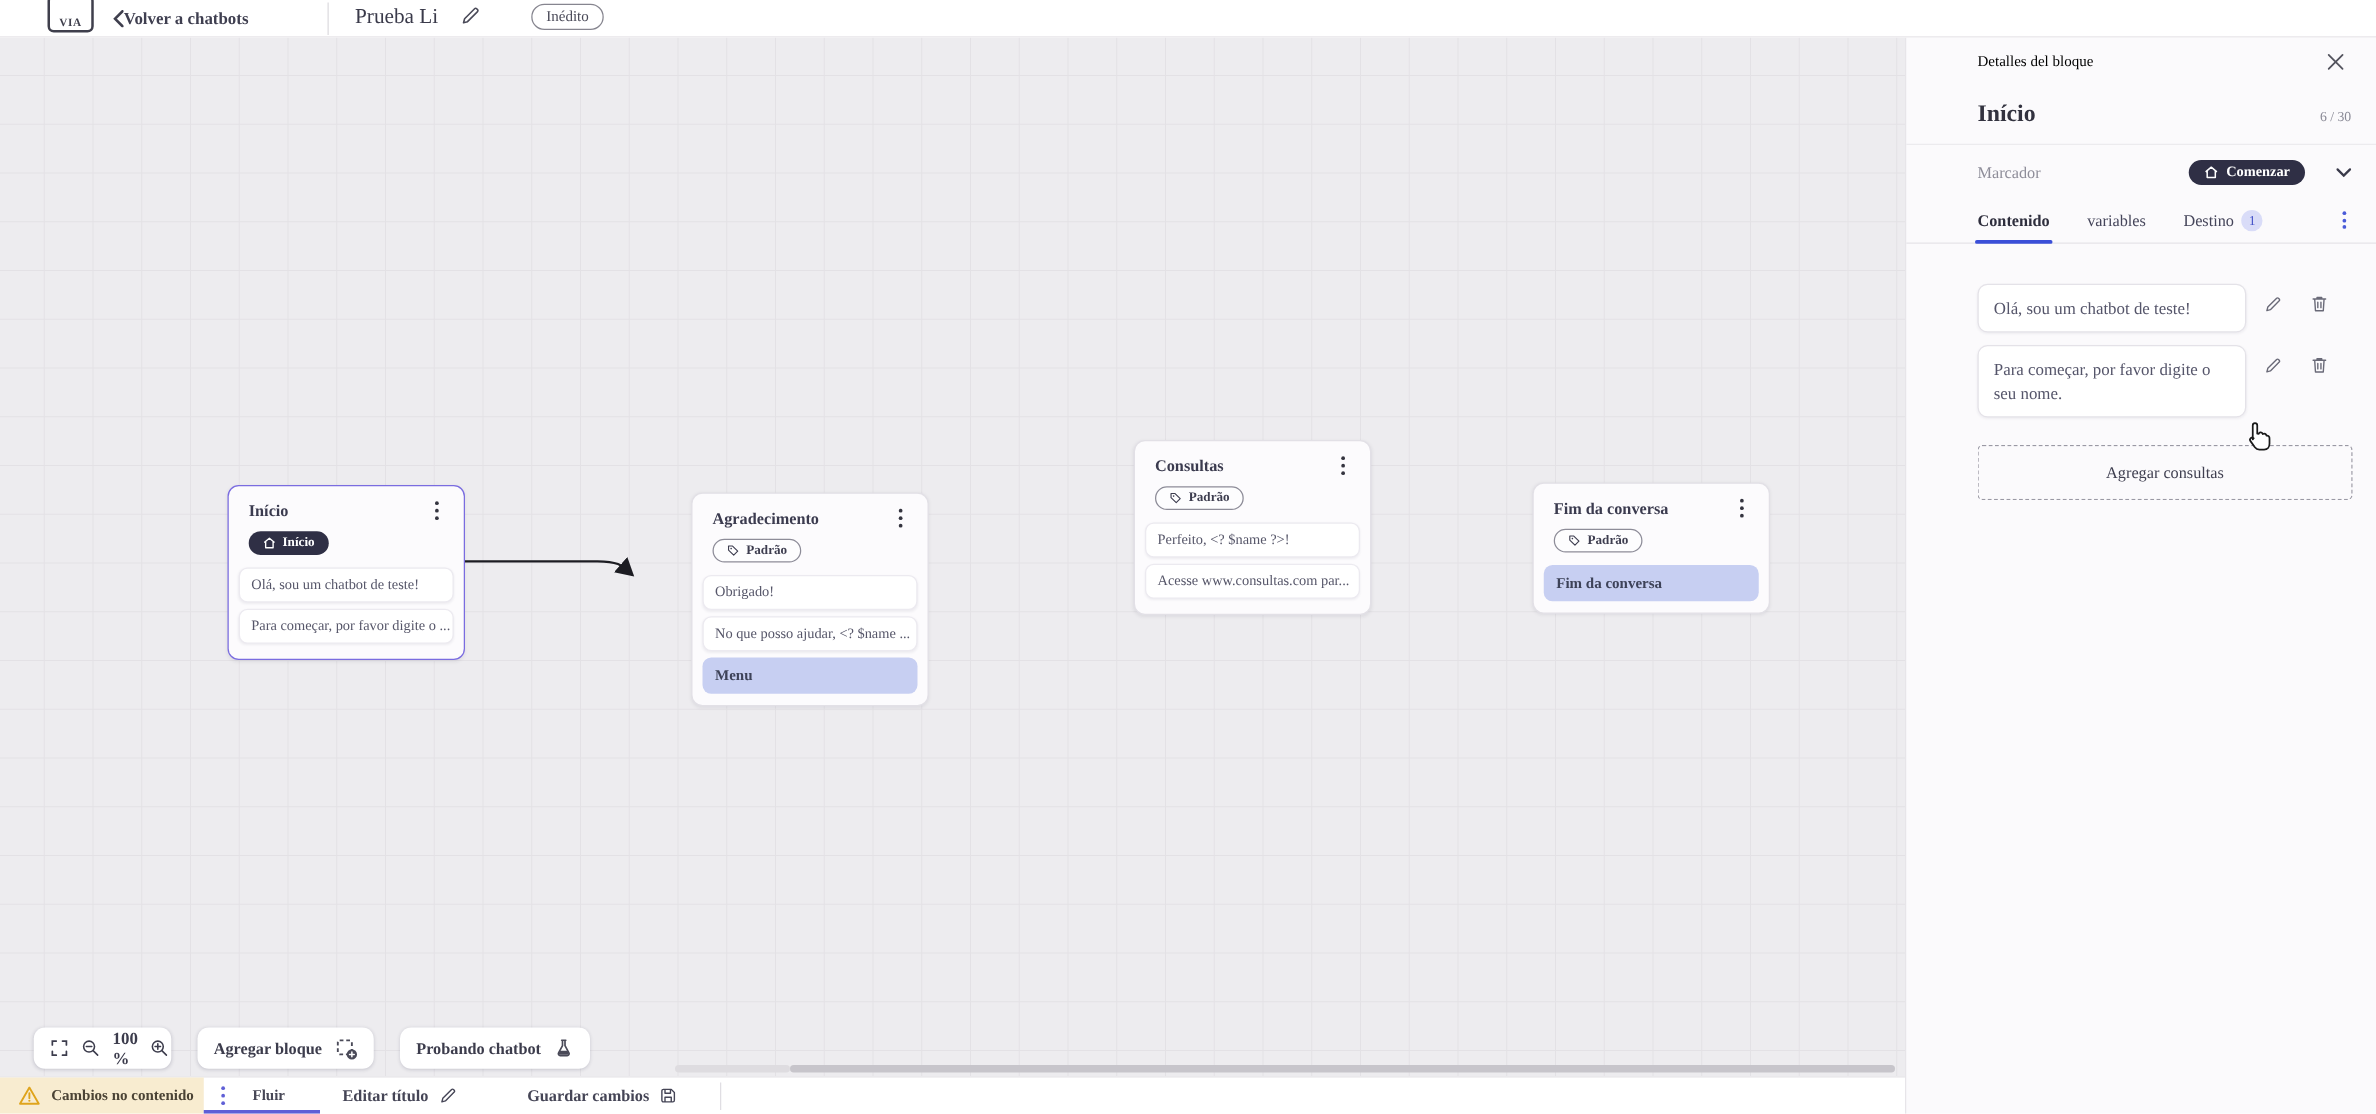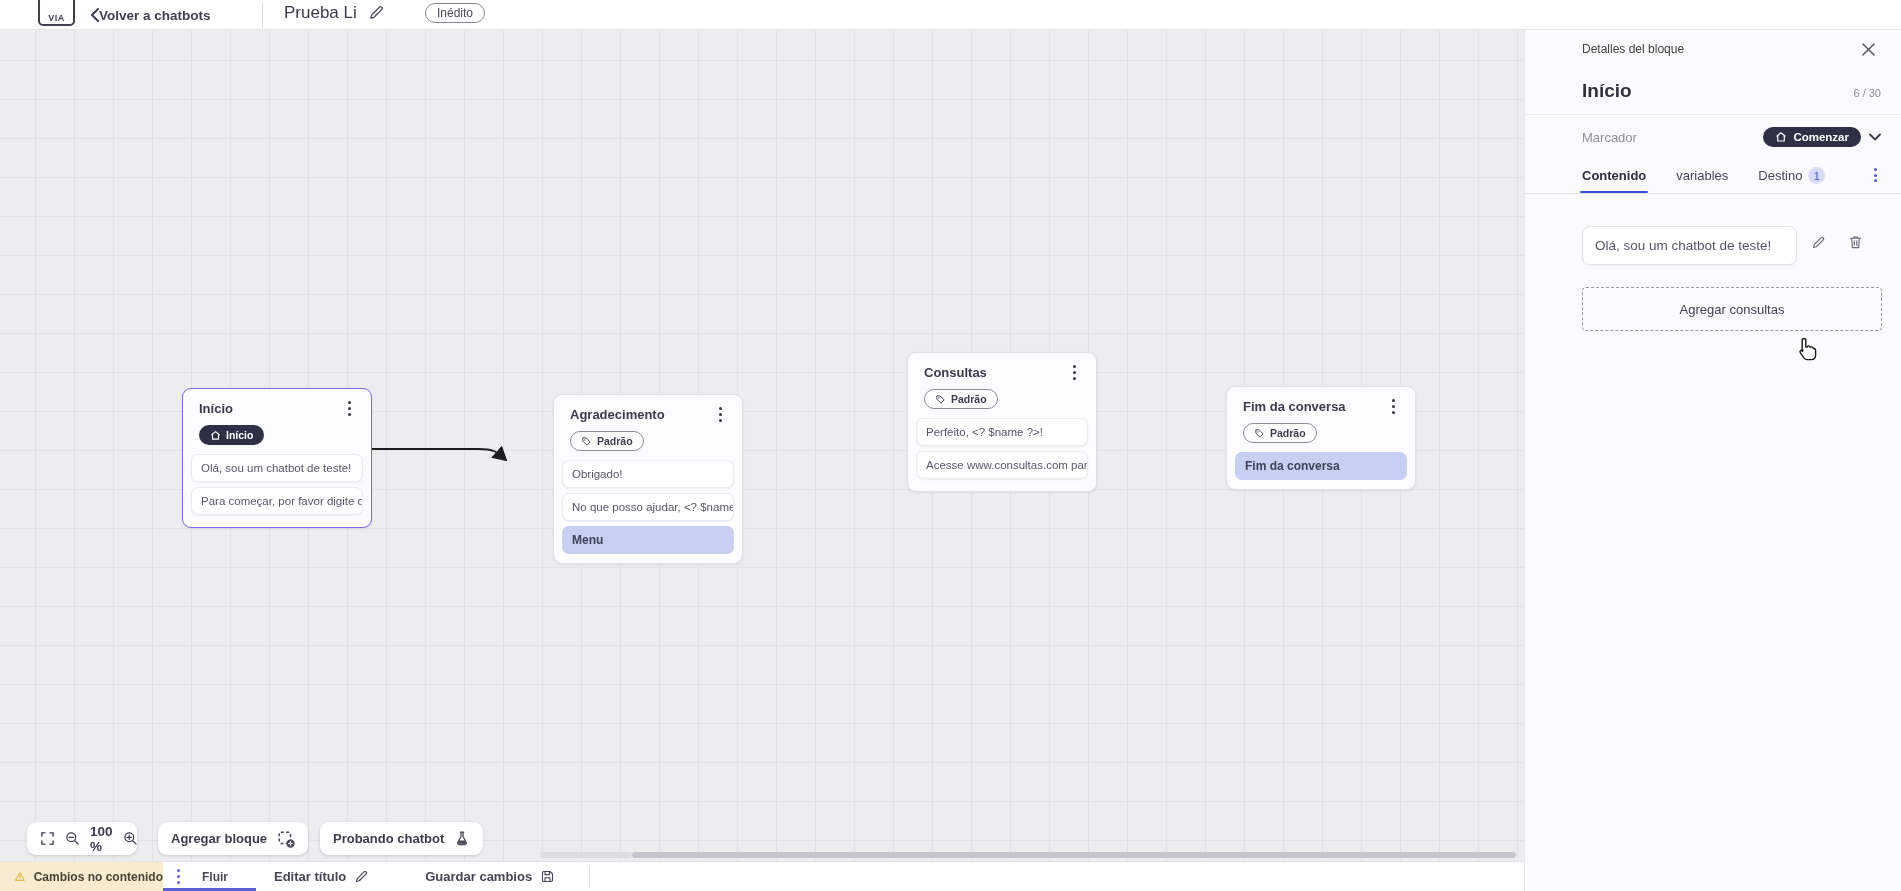--- a/index.html
+++ b/index.html
@@ -1,18 +1,18 @@
 <!DOCTYPE html>
 <html><head>
 <meta charset="utf-8">
 <style>
   * { margin:0; padding:0; box-sizing:border-box; }
   html,body { width:1901px; height:891px; overflow:hidden; background:#fff;
     font-family:"Liberation Sans", sans-serif; color:#3c3c4e; }
-  .app { position:relative; width:1566px; height:891px; }
+  .app { position:relative; width:1566px; height:891px;font-family:Liberation Serif, serif; }
 
   
   .topbar { position:absolute; left:0; top:0; width:1901px; height:30px; background:#fff;
     border-bottom:1px solid #e7e5e9; display:flex; align-items:center; z-index:30; }
   .logo { position:absolute; left:38px; top:-4px; width:37px; height:30px; border:2.5px solid #3f3f4c;
     border-radius:5px; display:flex; align-items:flex-end; justify-content:center; overflow:hidden; }
   .logo span { font-size:9px; font-weight:bold; letter-spacing:.5px; color:#3f3f4c; line-height:11px; }
   .back-btn { position:absolute; left:90px; top:0; height:30px; display:flex; align-items:center; gap:0;
     cursor:pointer; }
   .back-btn .lbl { font-size:13.5px; font-weight:bold; color:#3f3f50; }
@@ -61,29 +61,29 @@
   .zoom-level { font-size:13.5px; font-weight:bold; color:#3c3c4c; }
   .icbtn { display:flex; align-items:center; cursor:pointer; color:#4a4a58; }
 
   .hscroll-light { position:absolute; left:540px; top:822px; width:92px; height:6px; background:#dedce0; border-radius:3px; }
   .hscroll { position:absolute; left:632px; top:822px; width:884px; height:6px; background:#c7c5cb; border-radius:3px; cursor:grab; }
 
   
   .panel { position:absolute; left:1524px; top:30px; width:377px; height:861px; background:#fbfafc;
     border-left:1px solid #e7e5e9; z-index:20; }
   .panel-head { display:flex; align-items:center; justify-content:space-between; padding:12px 26px 10px 57px; }
-  .panel-head .ph-label { font-size:12px; color:#404040; }
+  .panel-head .ph-label { font-size:12px; color:#000000; }
   .close-x { cursor:pointer; color:#55555f; display:flex; }
   .p-title-row { display:flex; align-items:baseline; justify-content:space-between;
     padding:14px 20px 12px 57px; border-bottom:1px solid #ecebee; }
   .p-title { font-size:19px; font-weight:bold; color:#32323f; }
   .p-count { font-size:11px; color:#8a8a96; }
   .p-marker-row { display:flex; align-items:center; justify-content:space-between; padding:12px 20px 10px 57px; }
   .p-marker-label { font-size:13px; color:#8f8e9a; }
-  .marker-control { display:flex; align-items:center; gap:8px;margin-left:32px; }
+  .marker-control { display:flex; align-items:center; gap:25px;margin-left:32px; }
   .pill-dark { display:inline-flex; align-items:center; gap:6px; background:#2f2f45; color:#fff;
     border-radius:12px; padding:4px 12px; font-size:11.5px; font-weight:bold; cursor:pointer; }
   .p-tabs { display:flex; align-items:center; gap:30px; padding:6px 20px 0 57px; position:relative;
     border-bottom:1px solid #e6e4e8; }
   .p-tab { font-size:13px; color:#45455a; padding:4px 0 9px 0; position:relative; cursor:pointer;
     display:flex; align-items:center; gap:6px; }
   .p-tab.active { color:#2e2e3d; font-weight:bold; }
   .p-tab.active::after { content:""; position:absolute; left:-2px; right:-2px; bottom:-1px; height:2.5px;
     background:#3b4fd8; border-radius:2px; }
   .tab-badge { width:17px; height:17px; border-radius:50%; background:#d9dcf8; color:#4351c8;
@@ -341,20 +341,35 @@
               </svg>
           </span>
           <span class="icbtn">
             <svg class="ic" width="15" height="16" viewBox="0 0 24 24">
                 <path d="M4 6 H20 M9 6 V4 H15 V6 M6 6 L7 21 H17 L18 6 M10 10 V17 M14 10 V17" fill="none" stroke="#6a6a78" stroke-width="1.8" stroke-linecap="round" stroke-linejoin="round"></path>
               </svg>
           </span>
         </div>
       </div>
 
+      <div class="content-row">
+        <div class="ccard">Para começar, por favor digite o seu nome.</div>
+        <div class="row-icons">
+          <span class="icbtn">
+            <svg class="ic" width="15" height="15" viewBox="0 0 24 24">
+                <path d="M4 20 l1.2-4.5 L16.5 4.2 a1.6 1.6 0 0 1 2.3 0 l1 1 a1.6 1.6 0 0 1 0 2.3 L8.5 18.8 Z" fill="none" stroke="#6a6a78" stroke-width="1.8" stroke-linejoin="round"></path>
+              </svg>
+          </span>
+          <span class="icbtn">
+            <svg class="ic" width="15" height="16" viewBox="0 0 24 24">
+                <path d="M4 6 H20 M9 6 V4 H15 V6 M6 6 L7 21 H17 L18 6 M10 10 V17 M14 10 V17" fill="none" stroke="#6a6a78" stroke-width="1.8" stroke-linecap="round" stroke-linejoin="round"></path>
+              </svg>
+          </span>
+        </div>
+      </div>
 
       <div class="dashed-btn">Agregar consultas</div>
     </div>
   </aside>
 
   <footer class="bottombar">
     <div class="chip-unsaved">
       <svg class="ic" width="17" height="15" viewBox="0 0 24 22">
           <path d="M12 1.5 L23 20.5 H1 Z" fill="none" stroke="#dfa41c" stroke-width="2.2" stroke-linejoin="round"></path>
           <path d="M12 8 V14" stroke="#dfa41c" stroke-width="2.2" stroke-linecap="round"></path>

